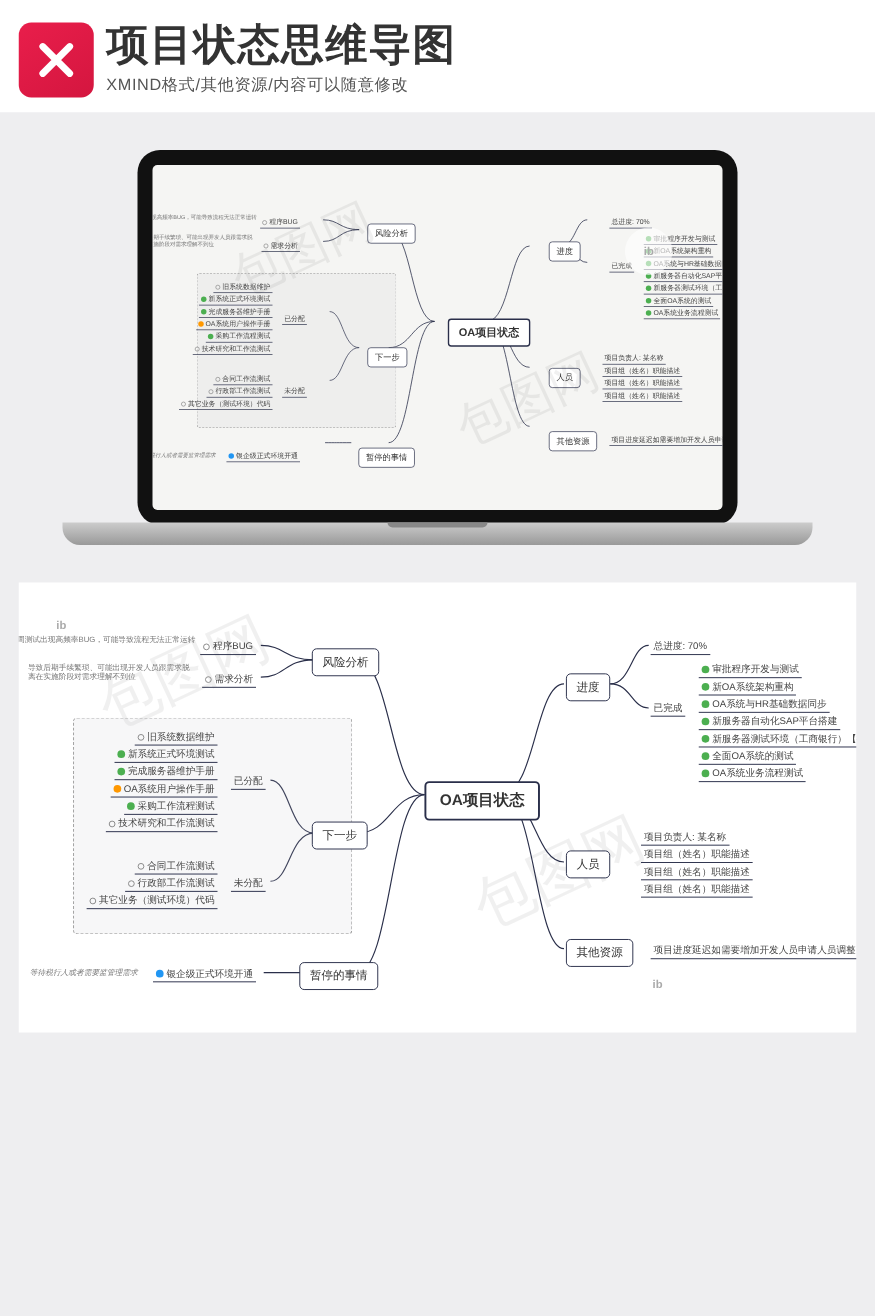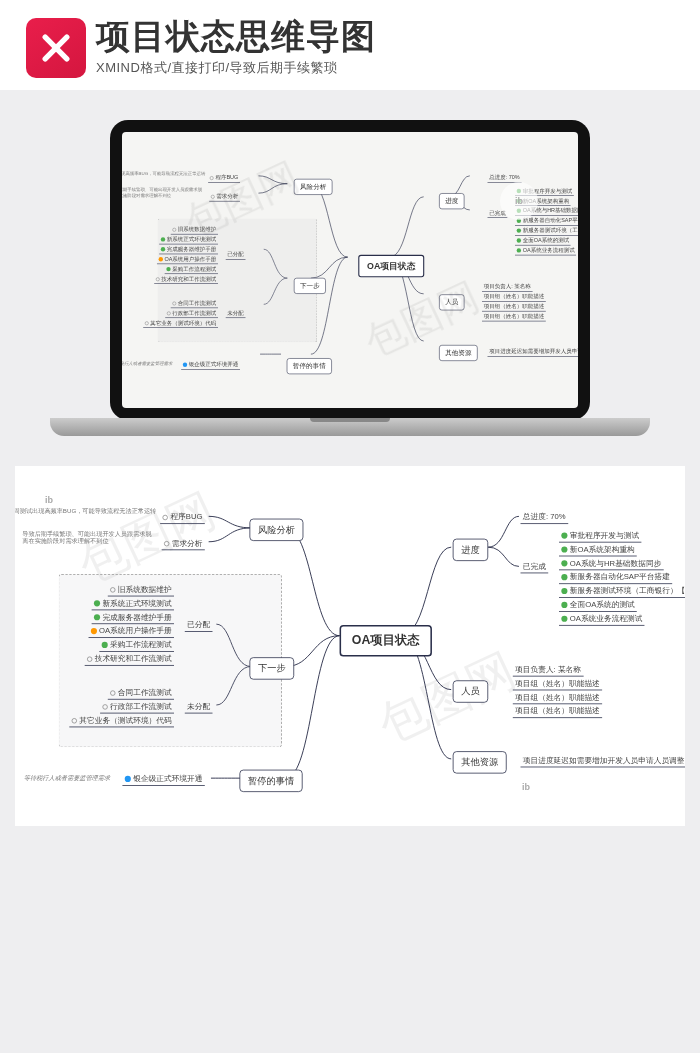--- a/index.html
+++ b/index.html
@@ -1,17 +1,17 @@
 <!DOCTYPE html>
 <html><head>
 <meta charset="utf-8">
 <style>
 *{margin:0;padding:0;box-sizing:border-box}
 body{width:700px;height:1053px;background:#eeeef0;font-family:"Microsoft YaHei",SimHei,sans-serif;overflow:hidden;position:relative}
-.header{background:#fff;padding:18px 26px 12px;display:flex;align-items:flex-start;gap:10px}
+.header{background:#fff;padding:18px 15px 12px;display:flex;align-items:flex-start;gap:10px}
 .logo{width:60px;height:60px;background:linear-gradient(145deg,#e91e4b,#d4163f);border-radius:10px;display:flex;align-items:center;justify-content:center;flex-shrink:0}
 .logo svg{width:36px;height:36px}
 .title-block{flex:1}
 .title{font-size:34px;font-weight:700;color:#333;letter-spacing:1px;line-height:1.1}
 .subtitle{font-size:13px;color:#555;margin-top:4px;letter-spacing:0.5px}
 .laptop-area{background:#eeeef0;padding:30px 40px 10px;display:flex;flex-direction:column;align-items:center}
 .laptop{position:relative;width:480px}
 .screen{width:480px;height:300px;background:#111;border-radius:18px;padding:12px;position:relative}
 .screen-inner{width:100%;height:100%;background:#f5f5f3;border-radius:4px;position:relative;overflow:hidden}
 .keyboard{width:600px;height:18px;background:linear-gradient(to bottom,#ccc,#999);border-radius:0 0 14px 14px;margin:0 auto;margin-top:-2px;position:relative;left:-60px}
@@ -40,21 +40,21 @@
 
 <div class="header">
   <div class="logo">
     <svg viewBox="0 0 40 40">
         <path d="M8 8 L32 32 M32 8 L8 32" stroke="#fff" stroke-width="6" stroke-linecap="round"></path>
         <circle cx="20" cy="20" r="4" fill="#fff"></circle>
       </svg>
   </div>
   <div class="title-block">
     <div class="title">项目状态思维导图</div>
-    <div class="subtitle">XMIND格式/直接打印/导致后期手续繁琐</div>
+    <div class="subtitle">XMIND格式/其他资源/内容可以随意修改</div>
   </div>
 </div>
 
 <div class="laptop-area">
   <div class="laptop">
     <div class="screen">
       <div class="screen-inner">
         <div class="mindmap small">
   <svg class="svg-lines" viewBox="0 0 860 460" preserveAspectRatio="none">
     <path d="M415 210 C380 210 380 70 345 70"></path>

